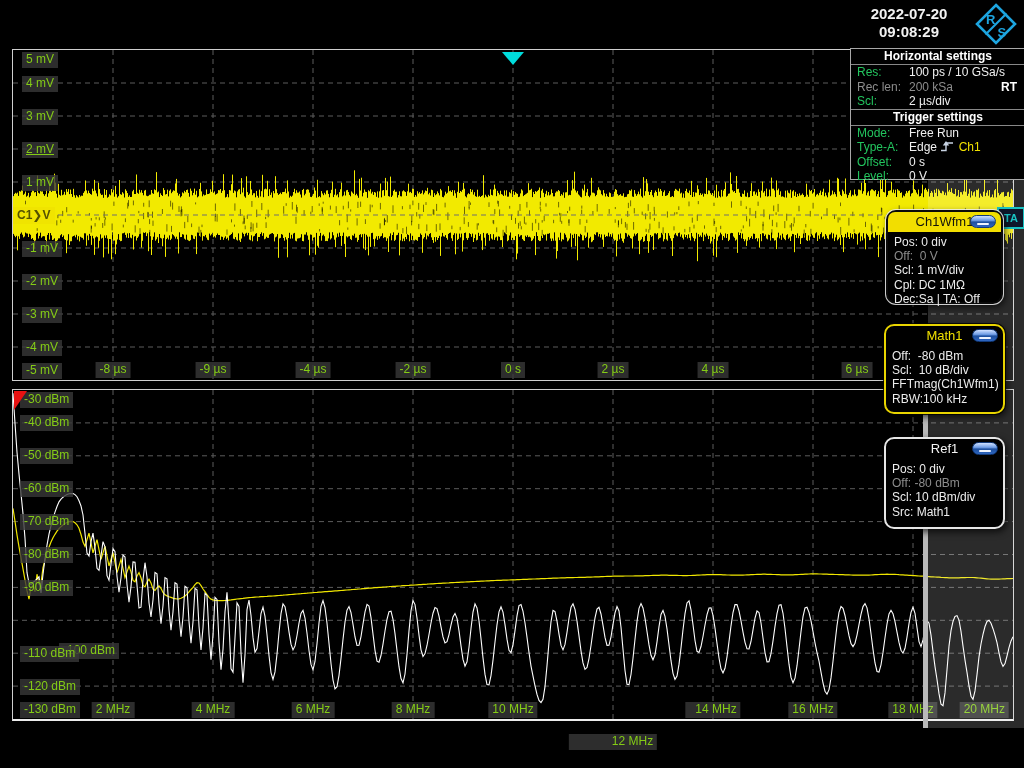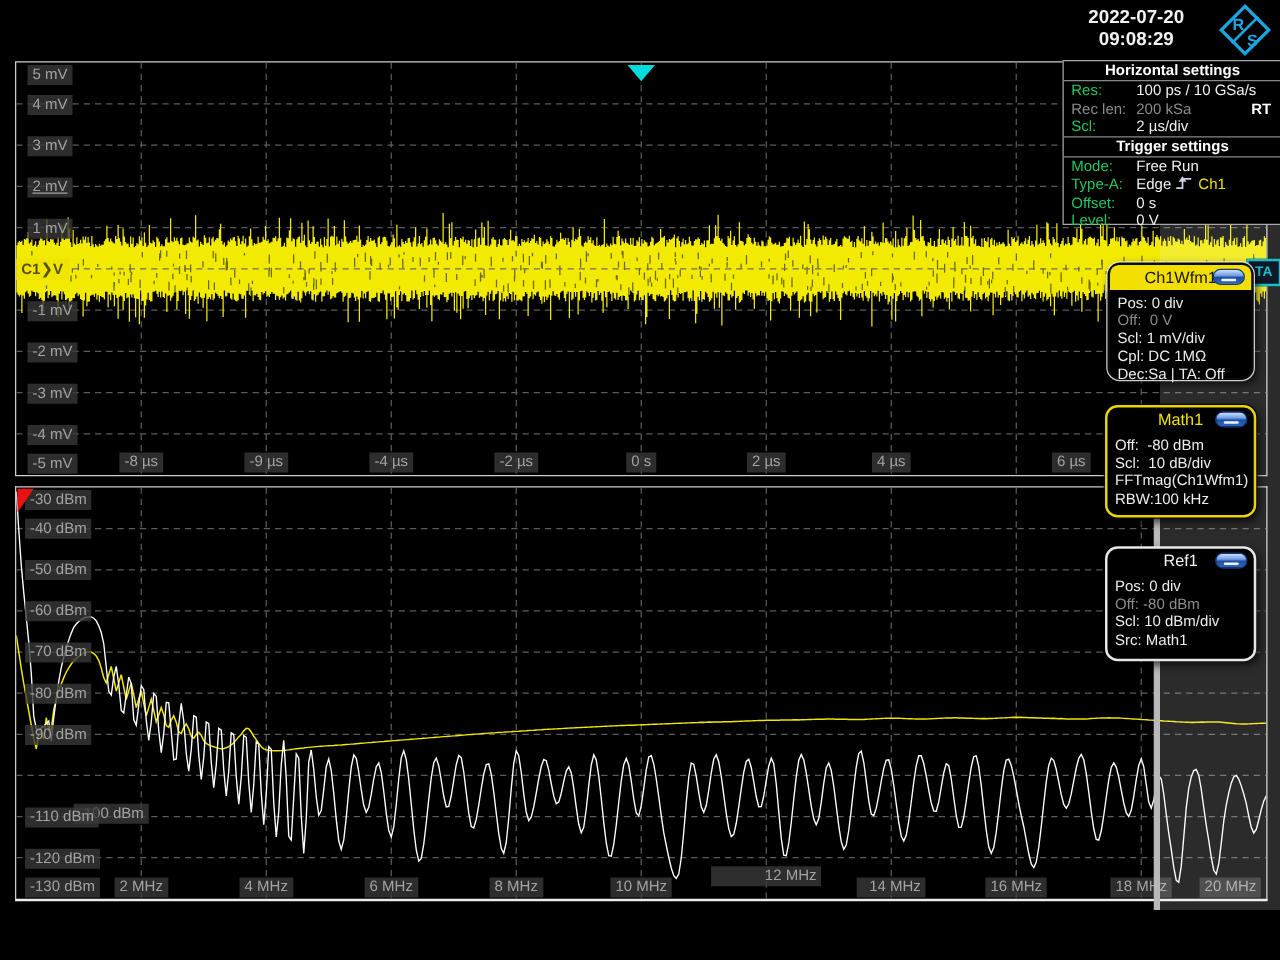--- a/index.html
+++ b/index.html
@@ -10,21 +10,21 @@
             color:#f2f2f2;font-size:15px;font-weight:bold;line-height:18px;white-space:nowrap;}
   #logo{position:absolute;top:2px;right:6px;width:44px;height:44px;}
   
   .plotframe{position:absolute;border:1px solid #cfcfcf;box-sizing:border-box;}
   #frame1{left:12px;top:49px;width:1002px;height:332px;}
   #frame2{left:12px;top:389px;width:1002px;height:332px;border-bottom:2px solid #ececec;}
   .plotsvg{position:absolute;}
   #svg1{left:13px;top:50px;}
   #svg2{left:13px;top:390px;}
   
-  .axlab{position:absolute;background:rgba(56,56,56,.8);color:#a3a3a3;font-size:12px;
+  .axlab{position:absolute;background:rgba(56,56,56,.8);color:#84cc16;font-size:12px;
          height:16px;line-height:15px;padding:0 4px;white-space:nowrap;z-index:3;}
   .xlab{transform:translateX(-50%);}
   
   #trig-marker{position:absolute;left:502px;top:52px;width:0;height:0;z-index:4;
      border-left:11px solid transparent;border-right:11px solid transparent;border-top:13px solid #00dcdc;}
   #ref-pos-marker{position:absolute;left:14px;top:391px;width:0;height:0;z-index:4;
      border-top:19px solid #e81212;border-right:13px solid transparent;}
   #c1-marker{position:absolute;left:13px;top:207px;height:17px;line-height:17px;z-index:4;
      background:#f0e400;color:#555200;font-size:12px;font-weight:bold;padding:0 5px 0 4px;}
   
@@ -132,21 +132,21 @@
       <div class="axlab" style="left: 20px; top: 579.9px;">-90 dBm</div>
       <div class="axlab" style="left: 20px; top: 643px; margin-left: 39px;">-100 dBm</div>
       <div class="axlab" style="left: 20px; top: 645.7px;">-110 dBm</div>
       <div class="axlab" style="left: 20px; top: 678.6px;">-120 dBm</div>
       <div class="axlab" style="left: 20px; top: 702px;">-130 dBm</div>
       <div class="axlab xlab" style="left: 113px; top: 702px;">2 MHz</div>
       <div class="axlab xlab" style="left: 213px; top: 702px;">4 MHz</div>
       <div class="axlab xlab" style="left: 313px; top: 702px;">6 MHz</div>
       <div class="axlab xlab" style="left: 413px; top: 702px;">8 MHz</div>
       <div class="axlab xlab" style="left: 513px; top: 702px;">10 MHz</div>
-      <div class="axlab xlab" style="left: 613px; top: 693px; padding-left: 43px;">12 MHz</div>
+      <div class="axlab xlab" style="left: 613px; top: 734px; padding-left: 43px;">12 MHz</div>
       <div class="axlab xlab" style="left: 713px; top: 702px; padding-left: 10px;">14 MHz</div>
       <div class="axlab xlab" style="left: 813px; top: 702px;">16 MHz</div>
       <div class="axlab xlab" style="left: 913px; top: 702px;">18 MHz</div>
       <div class="axlab" style="left: 1009px; top: 702px; transform: translateX(-100%);">20 MHz</div>
     </div>
   <div id="ref-pos-marker"></div>
 
   <div id="sidebar-overlay"></div>
   <div id="divider-bar"></div>
   <div id="ta-badge">TA</div>

